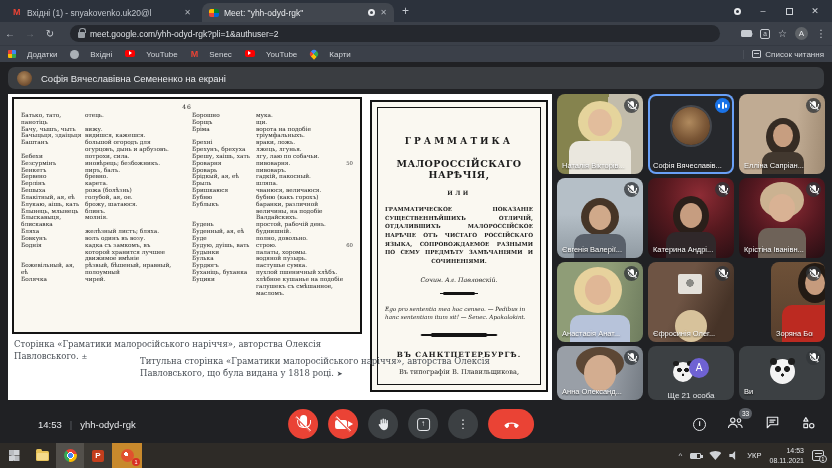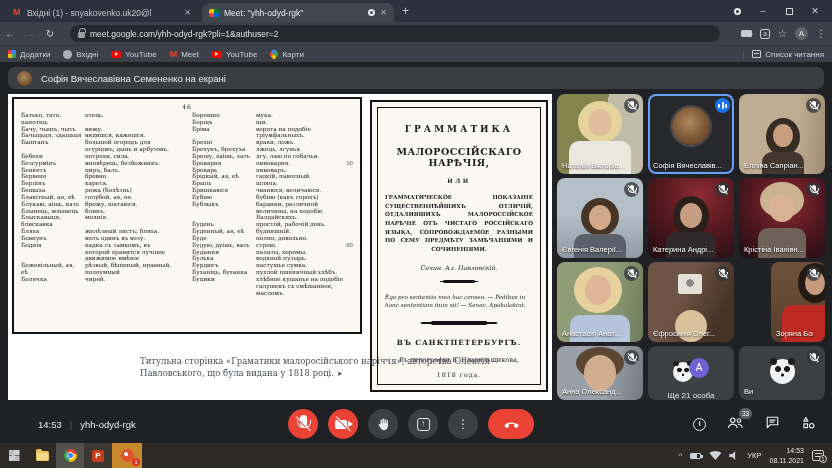--- a/index.html
+++ b/index.html
@@ -42,21 +42,21 @@
   .tr-icon{width:10px;height:10px;border:1.2px solid #c8ccd2;border-radius:2px;
            font-size:6.5px;line-height:8px;text-align:center;color:#c8ccd2;}
   .star{font-size:10px;color:#c8ccd2;}
   .prof{width:13px;height:13px;border-radius:50%;background:#5f6368;color:#e8eaed;
         font-size:8px;line-height:13px;text-align:center;}
   .menu3{font-size:10px;color:#c8ccd2;}
 
   .bookmarks{position:absolute;top:45px;left:0;right:0;height:17px;background:#3b4049;
              border-top:1px solid #343942;display:flex;align-items:center;gap:13px;
              padding:0 8px;font-size:8px;color:#d3d6db;}
-  .bm{display:flex;align-items:center;gap:4px;white-space:nowrap;}
+  .bm{display:flex;gap:11px;white-space:nowrap;}
   .bm-apps-ic{width:8px;height:8px;border-radius:1px;
     background:conic-gradient(#4285f4 0 25%,#34a853 0 50%,#fbbc04 0 75%,#ea4335 0);}
   .bm-globe-ic{width:9px;height:9px;border-radius:50%;background:#aab0b6;}
   .bm-yt-ic{width:10px;height:7px;border-radius:2px;background:#f00;position:relative;}
   .bm-yt-ic::after{content:"";position:absolute;left:3.5px;top:1.5px;border:2px solid transparent;border-left:3px solid #fff;}
   .bm-gmail-ic{color:#ea4335;font:bold 9px/9px "Liberation Sans",sans-serif;}
   .bm-maps-ic{width:8px;height:8px;border-radius:50% 50% 50% 0;transform:rotate(-45deg);
     background:conic-gradient(#4285f4 0 25%,#34a853 0 50%,#fbbc04 0 75%,#ea4335 0);}
   .bm-right{margin-left:auto;display:flex;align-items:center;gap:4px;border-left:1px solid #4a4f58;padding-left:8px;}
   .rl-ic{width:9px;height:8px;border:1px solid #c8ccd2;border-radius:1px;position:relative;}
@@ -77,21 +77,21 @@
   .page-left{left:4px;top:3px;width:350px;height:237px;padding:4px 7px;}
   .pgnum{text-align:center;font-size:6px;letter-spacing:1px;margin-bottom:2px;}
   .dcols{display:flex;gap:10px;}
   .dcol{flex:1;min-width:0;}
   .entry{display:flex;font-size:5.8px;line-height:1.18;position:relative;padding-right:8px;}
   .entry .dt{width:64px;flex:none;padding-right:3px;}
   .entry .dd{flex:1;}
   .entry .dln{position:absolute;right:0;top:0;font-size:5.3px;color:#3a3a3a;}
 
   .page-title{left:362px;top:6px;width:178px;height:292px;padding:5px;}
-  .tp-inner{border:1.6px solid #141414;height:100%;padding:8px 7px;text-align:center;overflow:hidden;}
+  .tp-inner{border:1.6px solid #141414;height:100%;padding:20px 7px;text-align:center;overflow:hidden;}
   .tp-t1{font-size:9px;font-weight:bold;letter-spacing:3px;margin-top:8px;}
   .tp-t2{font-size:9.5px;font-weight:bold;letter-spacing:0.5px;margin-top:12px;}
   .tp-or{font-size:5.8px;font-weight:bold;letter-spacing:2.5px;margin-top:10px;}
   .tp-sub{font-size:5.6px;font-weight:bold;line-height:1.55;margin-top:9px;text-align:justify;text-align-last:center;}
   .tp-auth{font-size:6.3px;font-style:italic;margin-top:10px;}
   .rule1{width:64px;height:3px;margin:9px auto 0;
          background:radial-gradient(ellipse 50% 100% at center,#141414 58%,transparent 60%);}
   .tp-epi{font-size:5.7px;font-style:italic;line-height:1.5;margin-top:10px;text-align:left;}
   .rule2{width:134px;height:4px;margin:11px auto 0;
          background:radial-gradient(ellipse 55% 100% at center,#141414 52%,transparent 54%),
@@ -302,21 +302,21 @@
     <span class="bm">
         <span class="bm-globe-ic"></span>
         <span>Вхідні</span>
       </span>
     <span class="bm">
         <span class="bm-yt-ic"></span>
         <span>YouTube</span>
       </span>
     <span class="bm">
         <span class="bm-gmail-ic">M</span>
-        <span>Meet</span>
+        <span>Senec</span>
       </span>
     <span class="bm">
         <span class="bm-yt-ic"></span>
         <span>YouTube</span>
       </span>
     <span class="bm">
         <span class="bm-maps-ic"></span>
         <span>Карти</span>
       </span>
     <span class="bm bm-right">
@@ -513,20 +513,24 @@
         <div class="tp-or">ИЛИ</div>
         <div class="tp-sub">ГРАММАТИЧЕСКОЕ ПОКАЗАНІЕ СУЩЕСТВЕННѢЙШИХЪ ОТЛИЧІЙ, ОТДАЛИВШИХЪ МАЛОРОССІЙСКОЕ НАРѢЧІЕ ОТЪ ЧИСТАГО РОССІЙСКАГО ЯЗЫКА, СОПРОВОЖДАЕМОЕ РАЗНЫМИ ПО СЕМУ ПРЕДМѢТУ ЗАМѢЧАНІЯМИ И СОЧИНЕНІЯМИ.</div>
         <div class="tp-auth">Сочин. Ал. Павловскій.</div>
         <div class="rule1"></div>
         <div class="tp-epi">Ego pro sententia mea hoc censeo. — Pedibus in hanc sententiam itum sit! — Senec. Apokolokint.</div>
         <div class="rule2"></div>
         <div class="tp-city">ВЪ САНКТПЕТЕРБУРГѢ.</div>
         <div class="tp-pr">Въ типографіи В. Плавильщикова,</div>
         <div class="tp-yr">1818 года.</div>
       </div>
+    </div>
+    <div class="caption cap-left">
+      <span>Сторінка «Граматики малоросійського наріччя», авторства Олексія Павловського.</span>
+      <span class="cap-mark">±</span>
     </div>
     <div class="caption cap-right">
       <span>Титульна сторінка «Граматики малоросійського наріччя», авторства Олексія Павловського, що була видана у 1818 році.</span>
       <span class="cap-mark">➤</span>
     </div>
   </div>
 
   <div class="tiles" id="tiles">
       <div class="tile" id="t-natalia">
         <span class="hair"></span>

